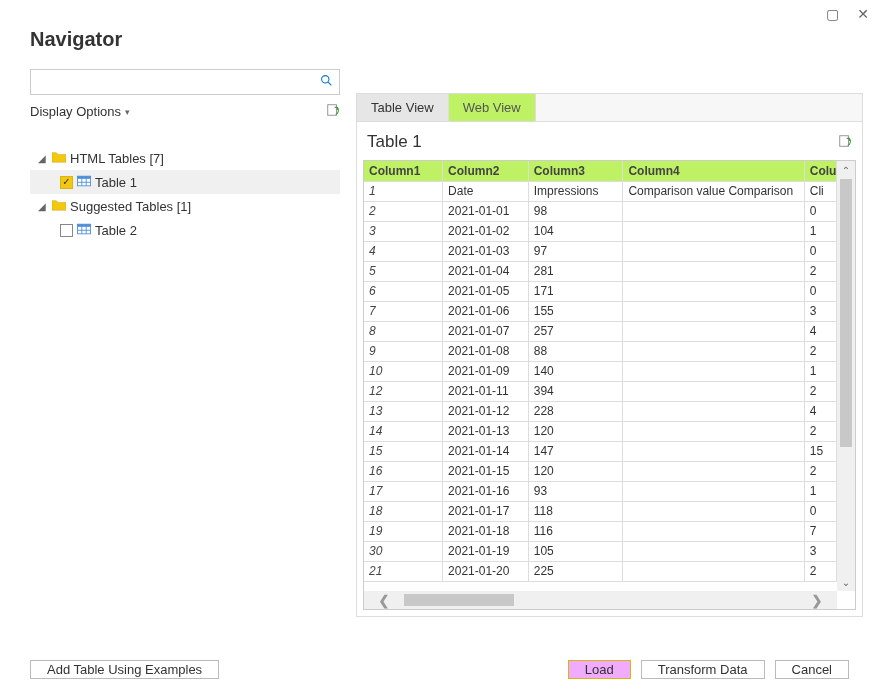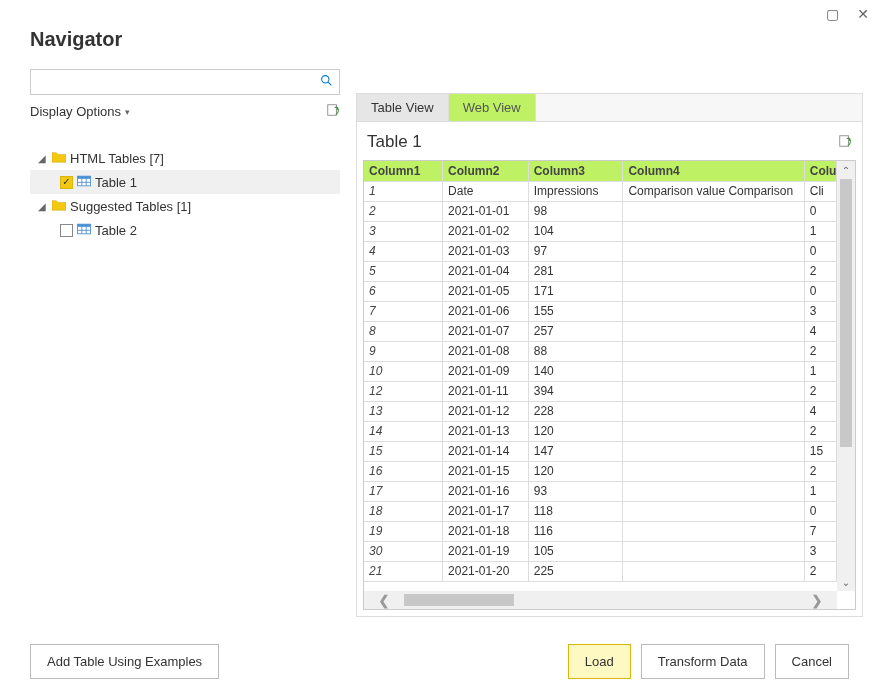--- a/index.html
+++ b/index.html
@@ -294,28 +294,28 @@
       justify-content: space-between;
       align-items: center;
     }
     .footer-right {
       display: flex;
       gap: 10px;
     }
     .btn {
       border: 1px solid #bbb;
       background: #fff;
-      padding: 9px 16px;
+      padding: 1px 16px;
       font-size: 13px;
       cursor: pointer;
       color: #333;
       font-family: inherit;
     }
     .btn.primary {
-      background: #fef9c3;
+      background: #f0abfc;
       border-color: #d8b50f;
     }
   </style>
 </head>
 <body>
 
 <div class="window-controls">
   <span>▢</span>
   <span>✕</span>
 </div>

